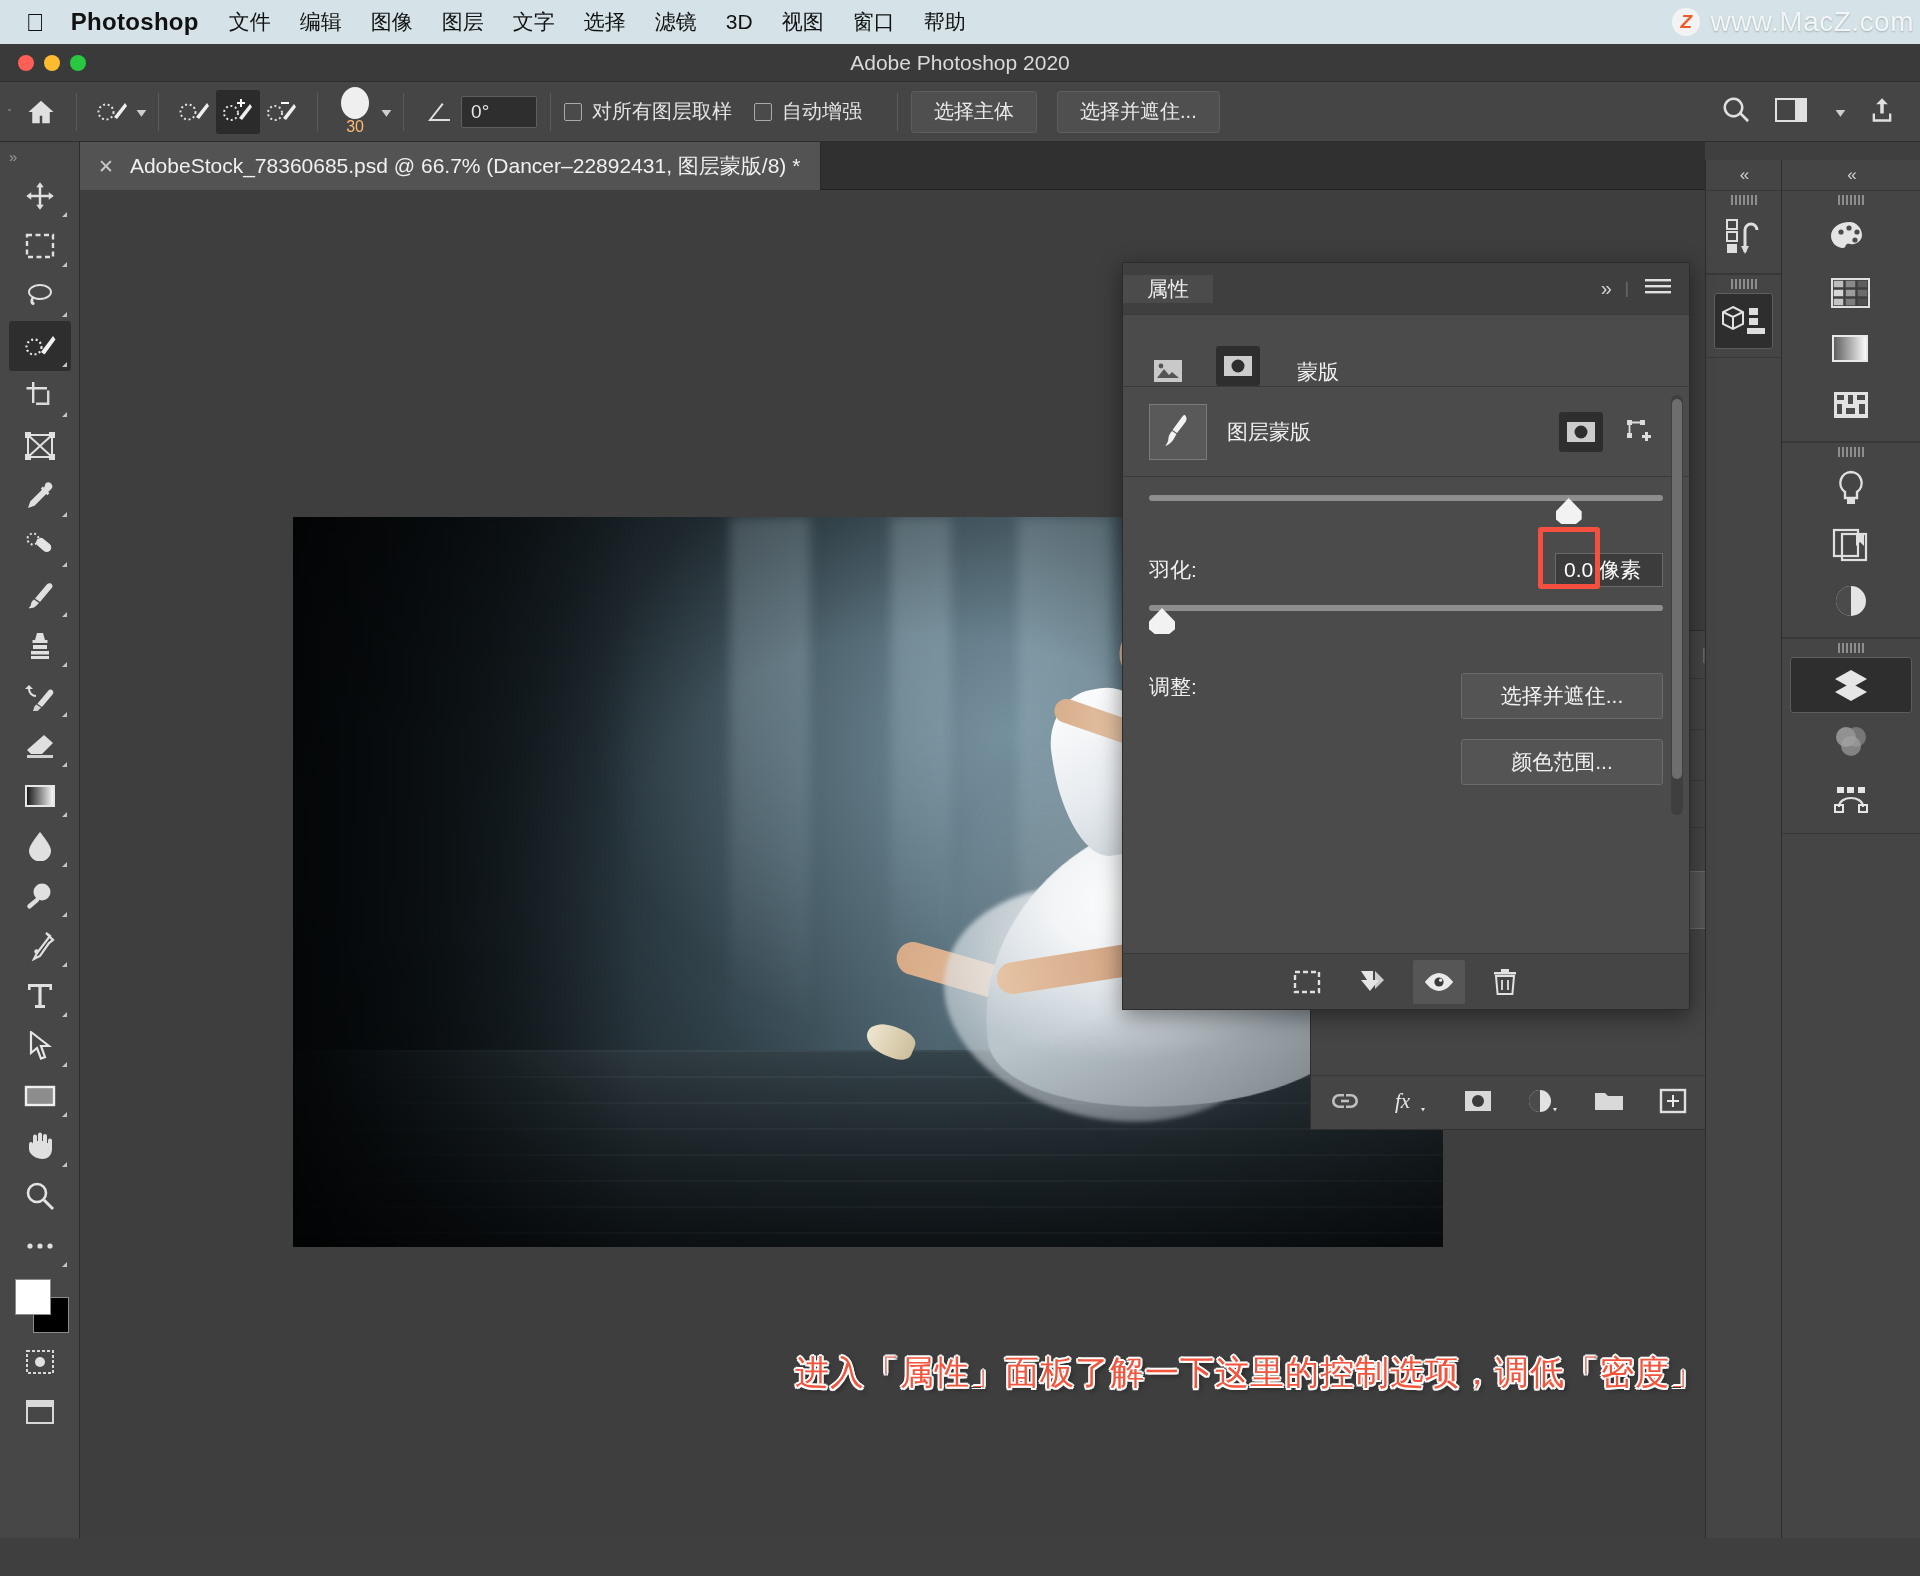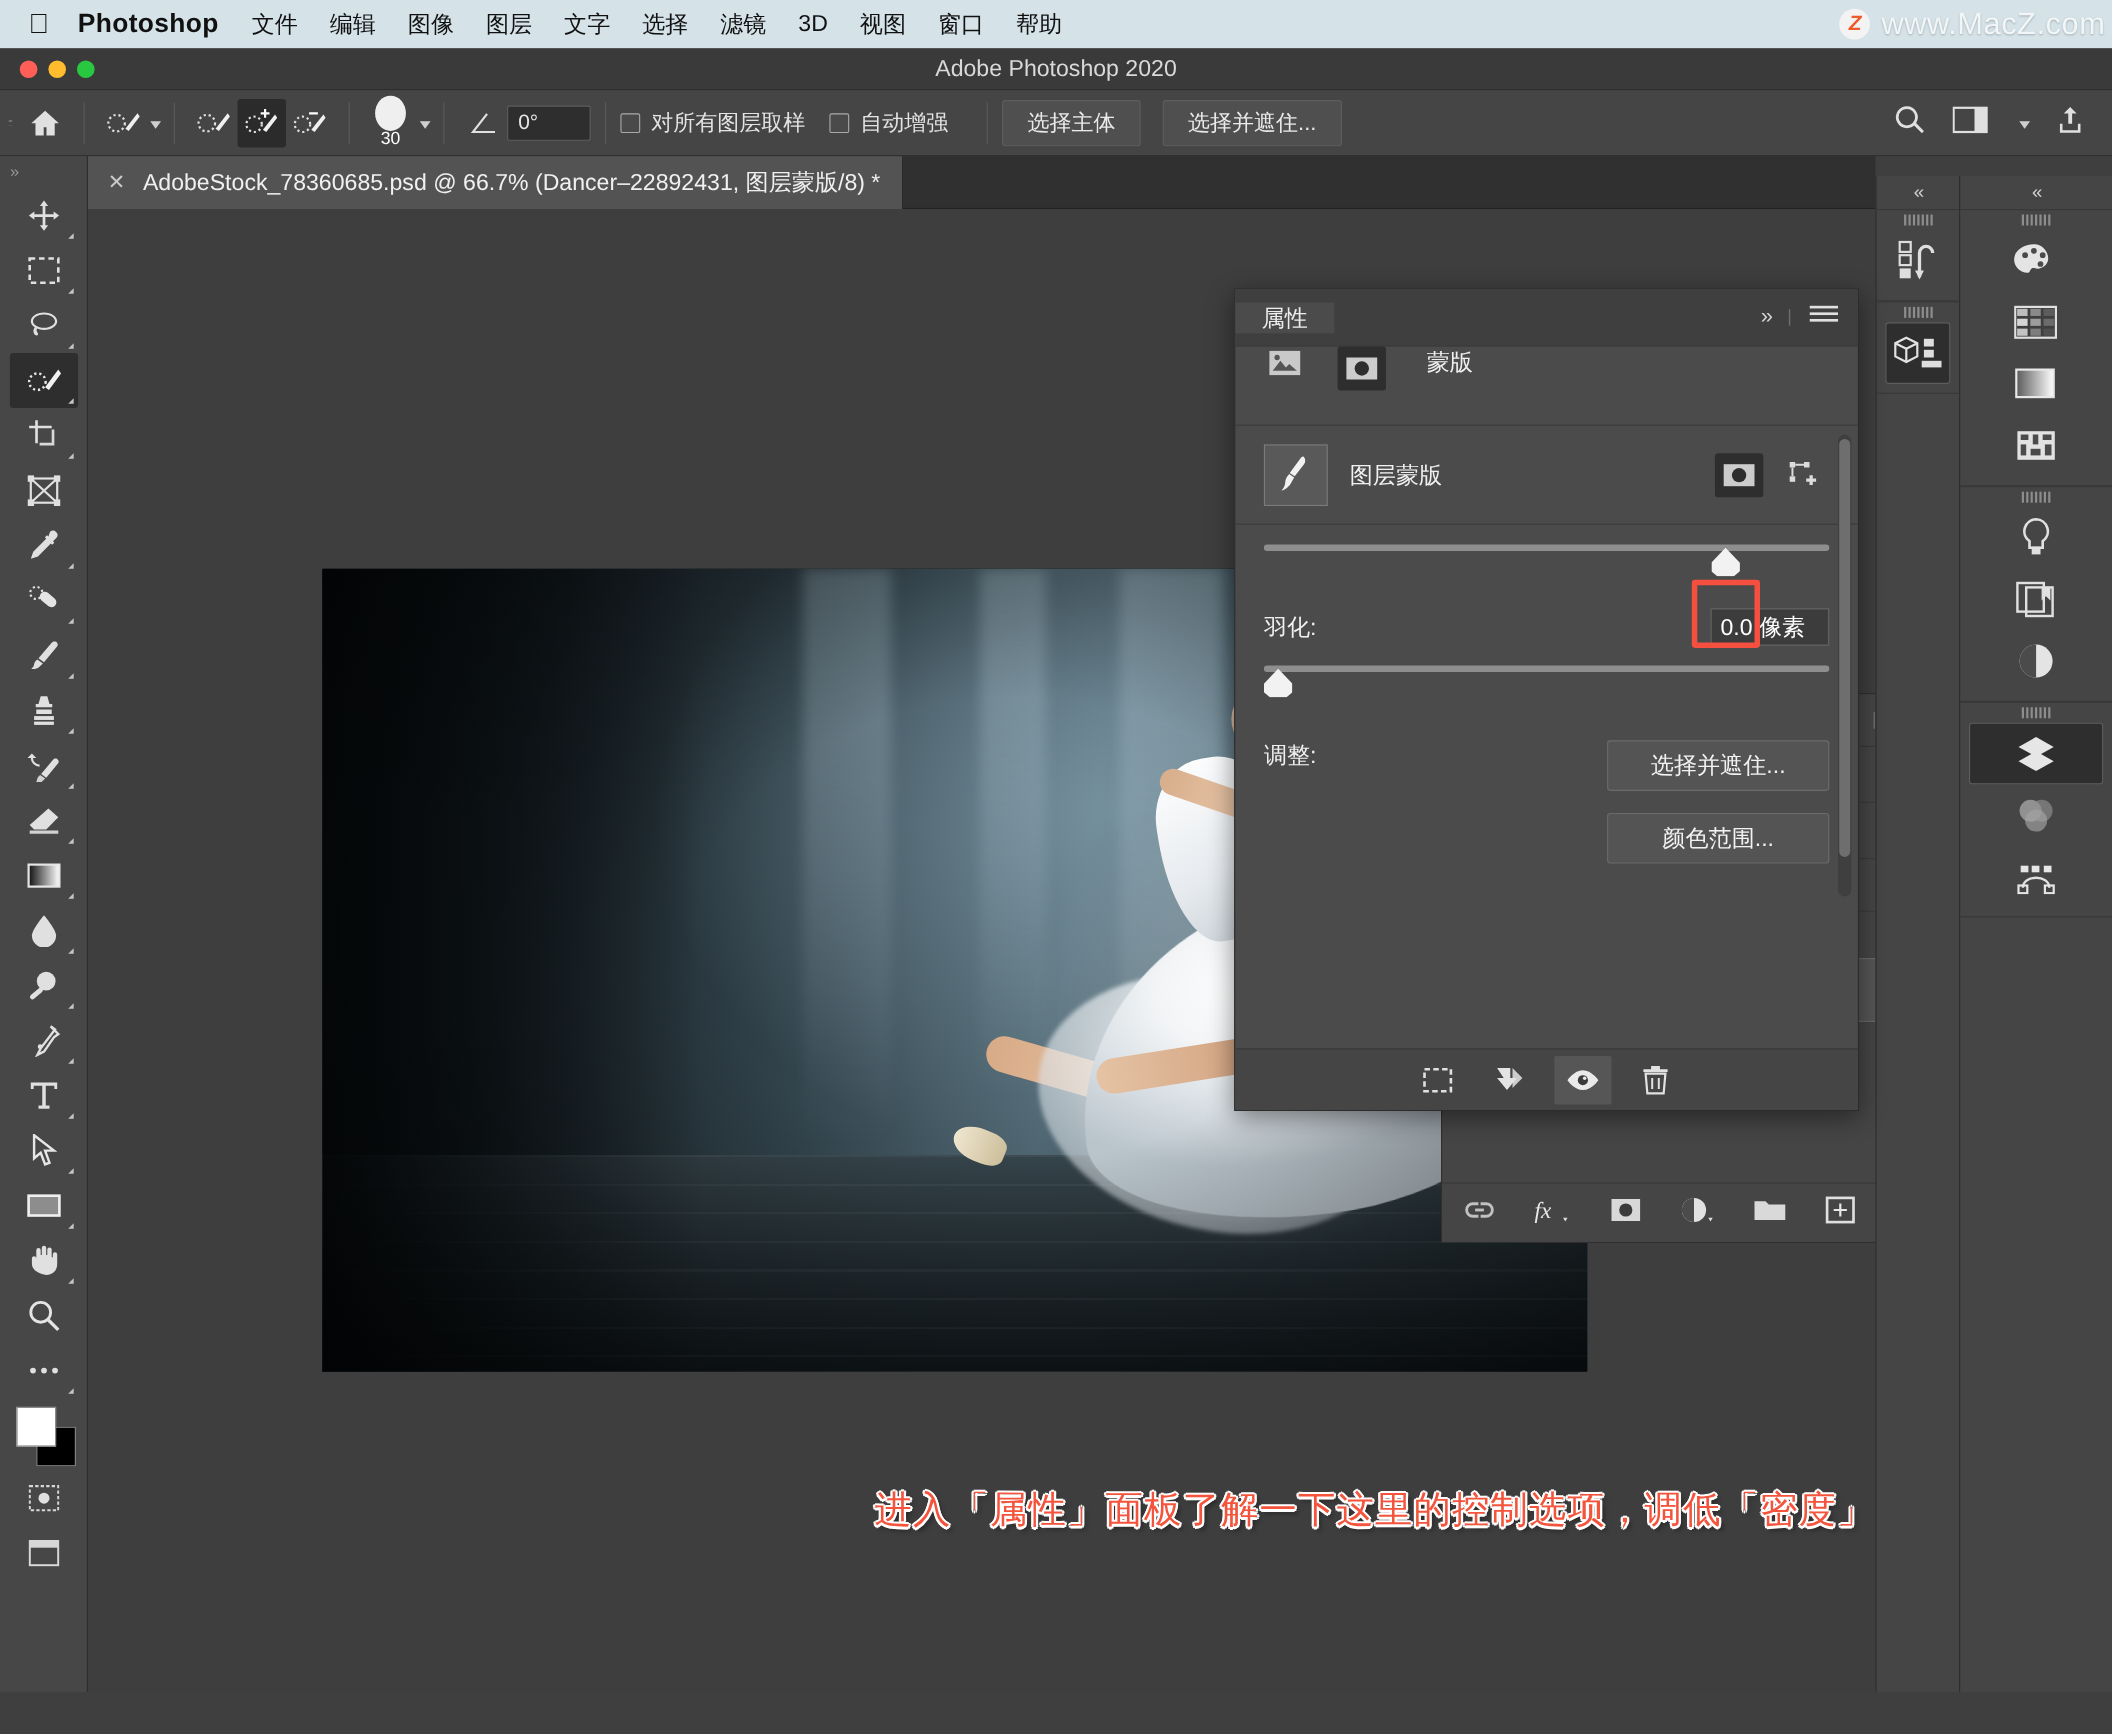--- a/index.html
+++ b/index.html
@@ -59,21 +59,21 @@
   }
   .ob-sep { width:1px; height:38px; background:#5b5b5b; margin:0 13px; }
   .ob-btn {
     width:44px;height:44px; display:flex;align-items:center;justify-content:center;
     border-radius:3px;
   }
   .ob-btn.active { background:#2b2b2b; }
   .chev { font-size:14px; color:#cfcfcf; margin-left:4px; transform:scaleX(1.4); }
   .brushprev { display:flex; flex-direction:column; align-items:center; width:48px; }
   .brush-circle { width:28px;height:32px; background:#efefef; border-radius:50%; }
-  .brush-size { font-size:16px; color:#ffffff; margin-top:-1px;}
+  .brush-size { font-size:16px; color:#fdba74; margin-top:-1px;}
   .angle-field {
     width:76px;height:32px;background:#2e2e2e;border:1px solid #5e5e5e;border-radius:2px;
     display:flex;align-items:center; padding-left:9px; font-size:19px;color:#e6e6e6;
   }
   .cb-row { display:flex;align-items:center; gap:10px; margin-right:22px; }
   .checkbox { width:18px;height:18px;border:1px solid #a9a9a9;border-radius:2px;background:#4a4a4a; }
   .cb-label { font-size:20px; color:#e3e3e3; white-space:nowrap;}
   .ob-pill {
     height:42px; background:#4f4f4f; border:1px solid #5d5d5d; border-radius:3px;
     display:flex;align-items:center;justify-content:center; padding:0 22px;
@@ -276,21 +276,21 @@
     box-shadow:0 6px 22px rgba(0,0,0,.45);
   }
   .props-tabs { height:52px; display:flex; align-items:center; border-bottom:1px solid #3a3a3a; background:#3f3f3f;}
   .props-tab {
     padding:0 24px; display:flex;align-items:center; font-size:21px; color:#ececec;
     background:#4b4b4b;
   }
   .props-tabs .spacer { flex:1; }
   .props-tabicons { display:flex;align-items:center; gap:16px; padding-right:18px; color:#d6d6d6; }
   .props-type {
-    height:72px; display:flex; align-items:flex-start; gap:31px; padding-left:28px;
+    height:72px; display:flex; align-items:flex-end; gap:31px; padding-left:28px;
     border-bottom:1px solid #3a3a3a;
   }
   .pt-icon { width:34px;height:30px; display:flex;align-items:center;justify-content:center;}
   .pt-icon.sel { background:#2e2e2e; border-radius:3px; width:44px;height:40px;}
   .pt-label { font-size:21px; color:#f0f0f0; margin-left:6px;}
 
   .props-body { position:relative; height:calc(100% - 52px - 72px); }
   .mask-row {
     height:90px; display:flex;align-items:center; padding:0 26px; gap:20px;
     border-bottom:1px solid #3a3a3a;

